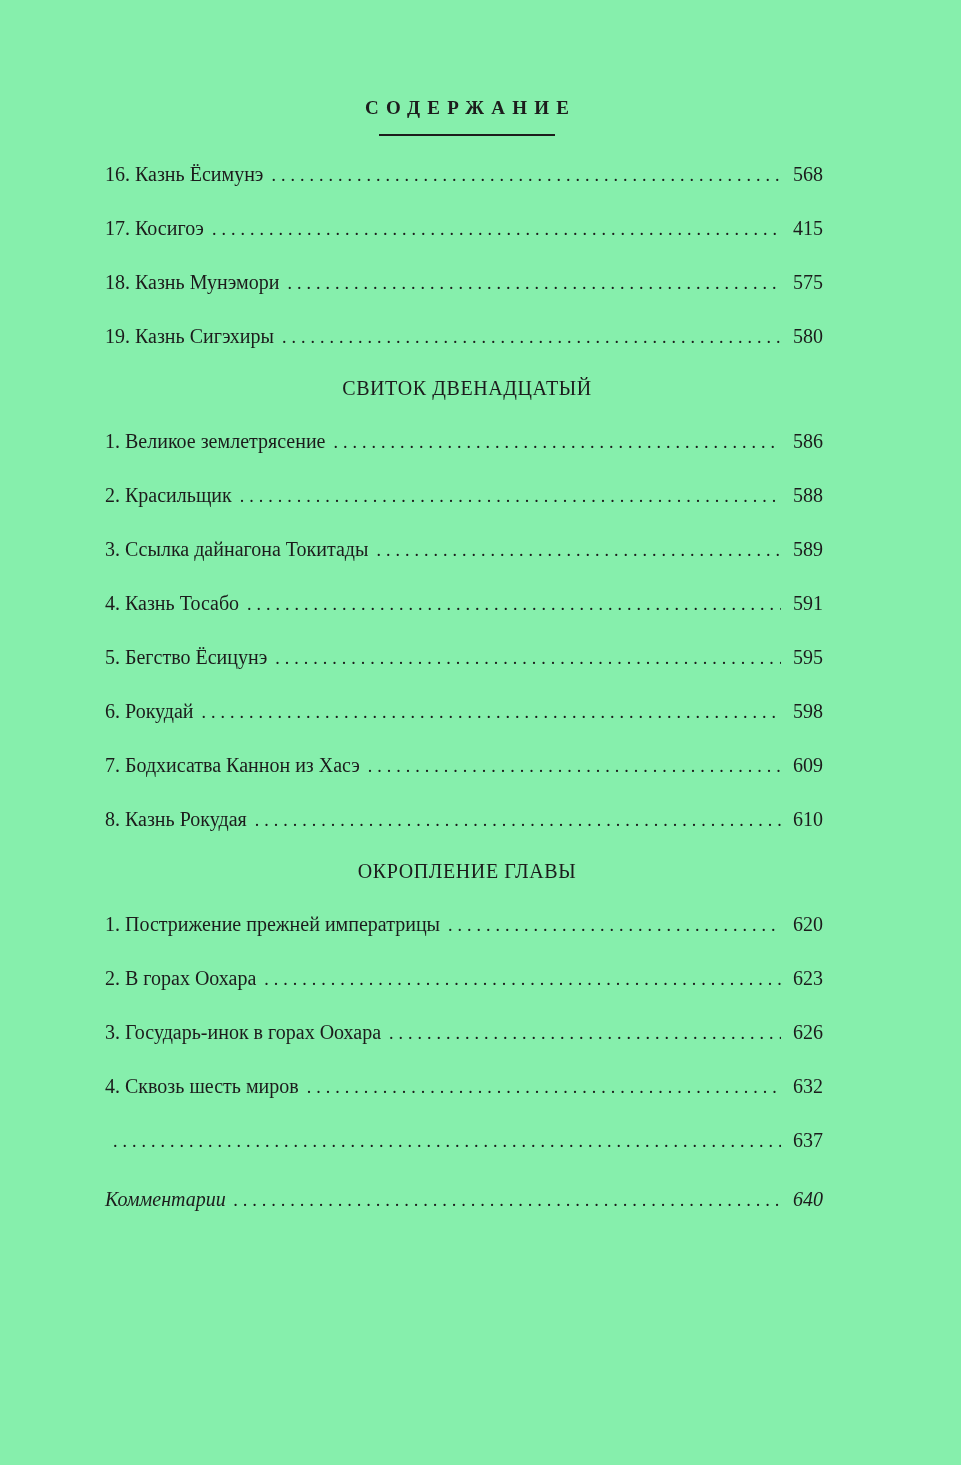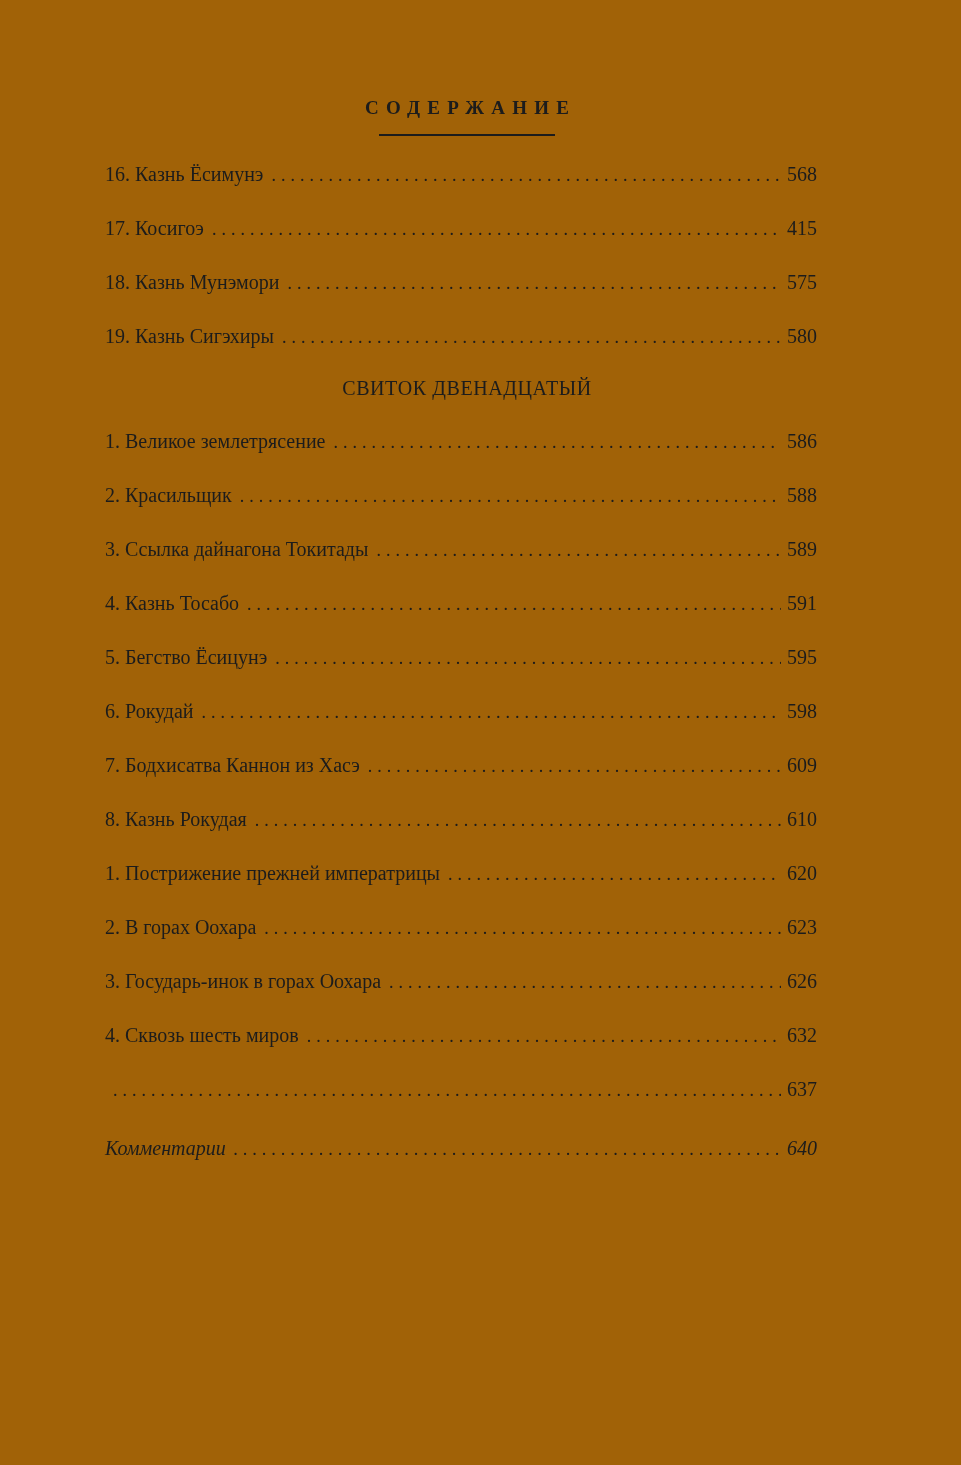--- a/index.html
+++ b/index.html
@@ -12,21 +12,21 @@
     height: 1465px;
     overflow: hidden;
     font-family: "Liberation Serif", "DejaVu Serif", serif;
     color: #1c1c1c;
   }
   .page {
     box-sizing: border-box;
     width: 961px;
     height: 1465px;
     padding: 96px 132px 40px 105px;
-    background: #a16207;
+    background: #86efac;
   }
   .toc-title {
     margin: 0;
     text-align: center;
     font-size: 19px;
     font-weight: bold;
     letter-spacing: 0.38em;
     padding-left: 0.38em; 
     line-height: 24px;
   }
@@ -52,21 +52,21 @@
     overflow: hidden;
     white-space: nowrap;
     letter-spacing: 5px;
     margin: 0 6px 0 8px;
     color: #1c1c1c;
     font-size: 18px;
   }
   .toc-page {
     flex: 0 0 auto;
     min-width: 42px;
-    text-align: left;
+    text-align: center;
     white-space: nowrap;
   }
   .section-heading {
     margin: 22px 0 8px 0;
     text-align: center;
     font-size: 20px;
     font-weight: normal;
     letter-spacing: 0.03em;
     line-height: 29px;
   }
@@ -142,20 +142,21 @@
           <span class="toc-dots">............................................................................................................................................</span>
           <span class="toc-page">609</span>
         </div>
         <div class="toc-row">
           <span class="toc-label">8. Казнь Рокудая</span>
           <span class="toc-dots">............................................................................................................................................</span>
           <span class="toc-page">610</span>
         </div>
       </section>
       <section class="toc-section">
+        <h2 class="section-heading">ОКРОПЛЕНИЕ ГЛАВЫ</h2>
         <div class="toc-row">
           <span class="toc-label">1. Пострижение прежней императрицы</span>
           <span class="toc-dots">............................................................................................................................................</span>
           <span class="toc-page">620</span>
         </div>
         <div class="toc-row">
           <span class="toc-label">2. В горах Оохара</span>
           <span class="toc-dots">............................................................................................................................................</span>
           <span class="toc-page">623</span>
         </div>

